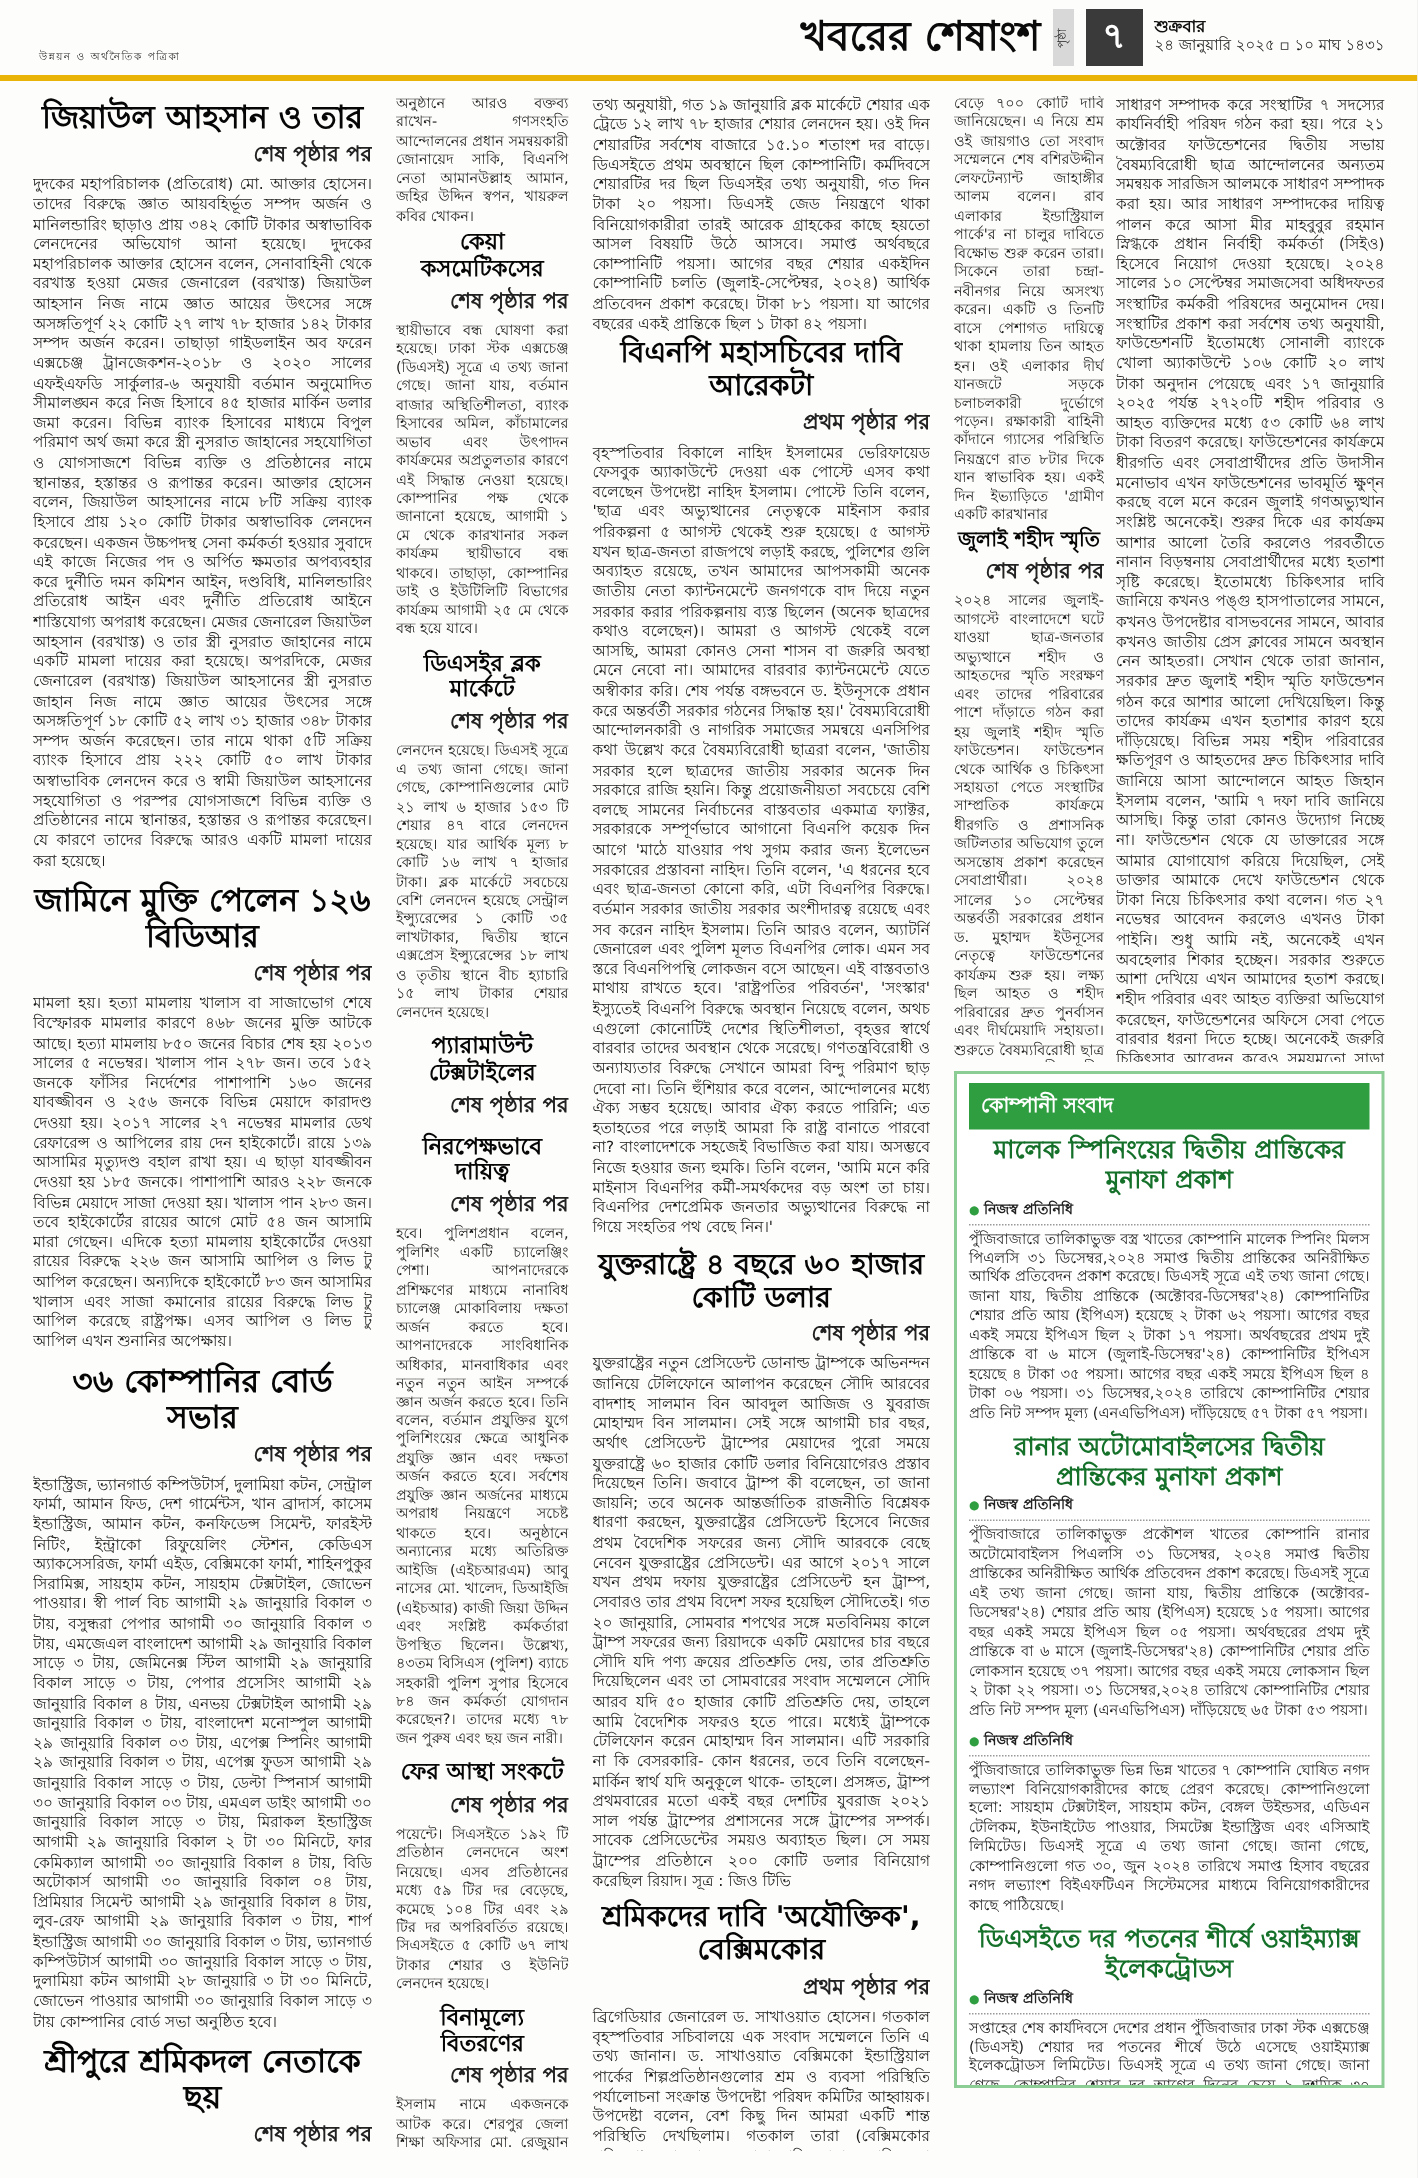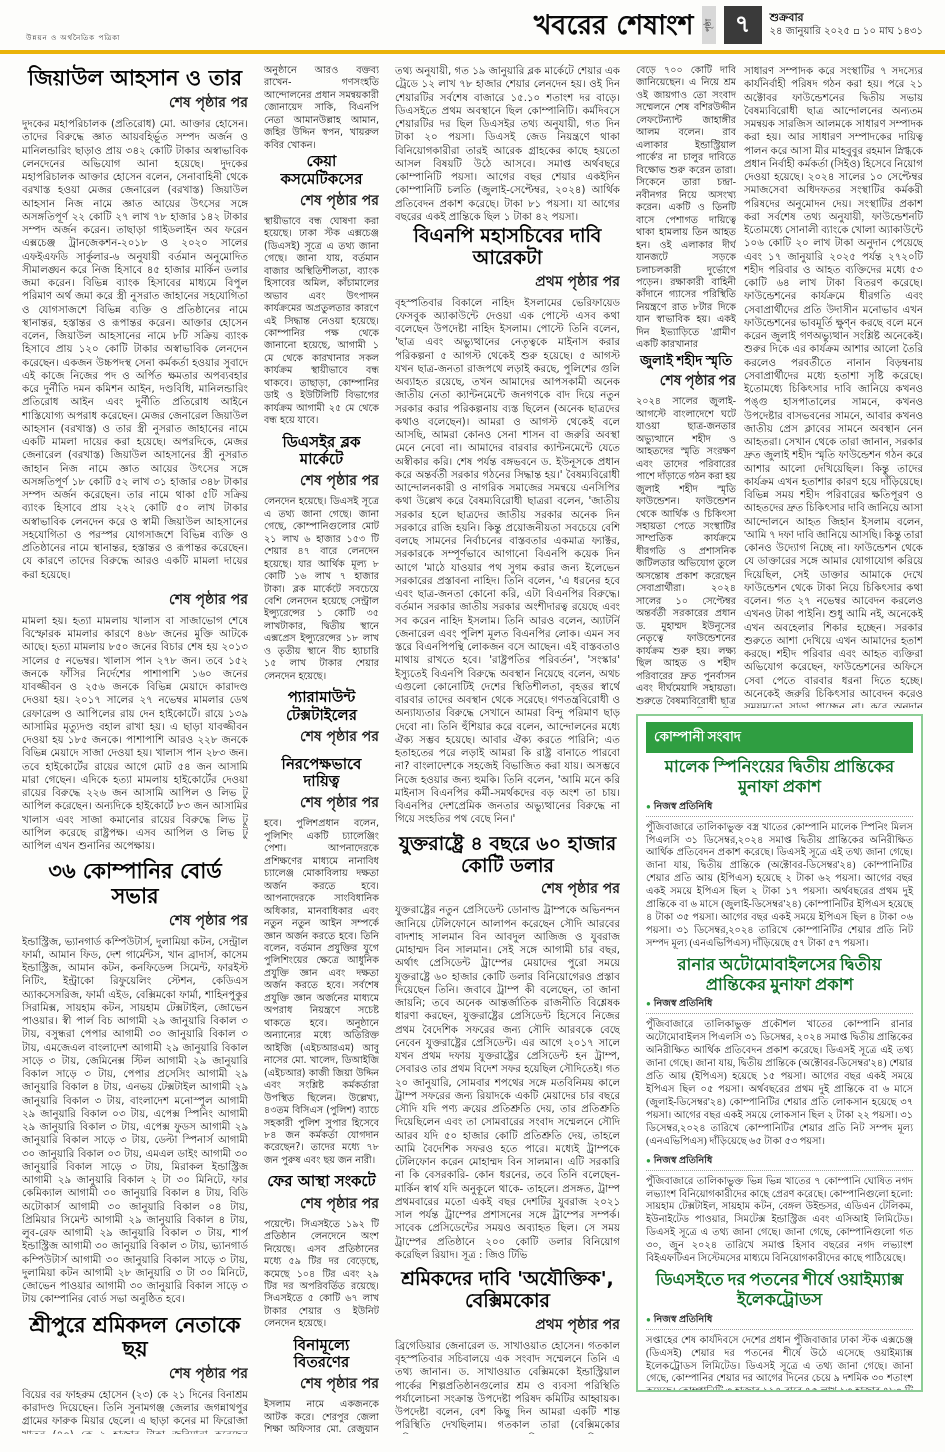--- a/index.html
+++ b/index.html
@@ -20,21 +20,21 @@
           align-items:center;justify-content:center;font-size:24px;font-weight:bold;}
   .date-block{display:flex;flex-direction:column;line-height:1.25;padding-bottom:2px;}
   .weekday{font-size:11px;font-weight:bold;color:#111;}
   .dateline{font-size:10px;color:#222;}
   
   .grid{display:flex;gap:16px;padding:10px 22px 0 22px;height:1380px;box-sizing:border-box;}
   .col{overflow:hidden;height:100%;}
   .c1{width:226px;flex:none;}
   .c2{width:115px;flex:none;}
   .c3{width:225px;flex:none;}
-  .right{flex:1;display:flex;flex-direction:column;font-family:Liberation Serif, serif;}
+  .right{flex:1;display:flex;flex-direction:column;}
   .right-top{display:flex;gap:8px;height:644px;overflow:hidden;flex:none;}
   .c4{width:100px;flex:none;overflow:hidden;}
   .c5{flex:1;overflow:hidden;}
   
   .story{margin-bottom:7px;}
   .hl{font-weight:bold;color:#060606;text-align:center;line-height:1.15;margin:2px 0 1px 0;}
   .hl-xl{font-size:21px;}
   .hl-lg{font-size:19px;}
   .hl-md{font-size:15px;}
   .hl-sm{font-size:13.5px;}
@@ -77,20 +77,21 @@
 
   <div class="grid">
 
     <div class="col c1">
       <div class="story">
         <div class="hl hl-xl">জিয়াউল আহসান ও তার</div>
         <div class="cont">শেষ পৃষ্ঠার পর</div>
         <p class="body">দুদকের মহাপরিচালক (প্রতিরোধ) মো. আক্তার হোসেন। তাদের বিরুদ্ধে জ্ঞাত আয়বহির্ভূত সম্পদ অর্জন ও মানিলন্ডারিং ছাড়াও প্রায় ৩৪২ কোটি টাকার অস্বাভাবিক লেনদেনের অভিযোগ আনা হয়েছে। দুদকের মহাপরিচালক আক্তার হোসেন বলেন, সেনাবাহিনী থেকে বরখাস্ত হওয়া মেজর জেনারেল (বরখাস্ত) জিয়াউল আহসান নিজ নামে জ্ঞাত আয়ের উৎসের সঙ্গে অসঙ্গতিপূর্ণ ২২ কোটি ২৭ লাখ ৭৮ হাজার ১৪২ টাকার সম্পদ অর্জন করেন। তাছাড়া গাইডলাইন অব ফরেন এক্সচেঞ্জ ট্রানজেকশন-২০১৮ ও ২০২০ সালের এফইএফডি সার্কুলার-৬ অনুযায়ী বর্তমান অনুমোদিত সীমালঙ্ঘন করে নিজ হিসাবে ৪৫ হাজার মার্কিন ডলার জমা করেন। বিভিন্ন ব্যাংক হিসাবের মাধ্যমে বিপুল পরিমাণ অর্থ জমা করে স্ত্রী নুসরাত জাহানের সহযোগিতা ও যোগসাজশে বিভিন্ন ব্যক্তি ও প্রতিষ্ঠানের নামে স্থানান্তর, হস্তান্তর ও রূপান্তর করেন। আক্তার হোসেন বলেন, জিয়াউল আহসানের নামে ৮টি সক্রিয় ব্যাংক হিসাবে প্রায় ১২০ কোটি টাকার অস্বাভাবিক লেনদেন করেছেন। একজন উচ্চপদস্থ সেনা কর্মকর্তা হওয়ার সুবাদে এই কাজে নিজের পদ ও অর্পিত ক্ষমতার অপব্যবহার করে দুর্নীতি দমন কমিশন আইন, দণ্ডবিধি, মানিলন্ডারিং প্রতিরোধ আইন এবং দুর্নীতি প্রতিরোধ আইনে শাস্তিযোগ্য অপরাধ করেছেন। মেজর জেনারেল জিয়াউল আহসান (বরখাস্ত) ও তার স্ত্রী নুসরাত জাহানের নামে একটি মামলা দায়ের করা হয়েছে। অপরদিকে, মেজর জেনারেল (বরখাস্ত) জিয়াউল আহসানের স্ত্রী নুসরাত জাহান নিজ নামে জ্ঞাত আয়ের উৎসের সঙ্গে অসঙ্গতিপূর্ণ ১৮ কোটি ৫২ লাখ ৩১ হাজার ৩৪৮ টাকার সম্পদ অর্জন করেছেন। তার নামে থাকা ৫টি সক্রিয় ব্যাংক হিসাবে প্রায় ২২২ কোটি ৫০ লাখ টাকার অস্বাভাবিক লেনদেন করে ও স্বামী জিয়াউল আহসানের সহযোগিতা ও পরস্পর যোগসাজশে বিভিন্ন ব্যক্তি ও প্রতিষ্ঠানের নামে স্থানান্তর, হস্তান্তর ও রূপান্তর করেছেন। যে কারণে তাদের বিরুদ্ধে আরও একটি মামলা দায়ের করা হয়েছে।</p>
       </div>
       <div class="story">
+        <div class="hl hl-xl">জামিনে মুক্তি পেলেন ১২৬ বিডিআর</div>
         <div class="cont">শেষ পৃষ্ঠার পর</div>
         <p class="body">মামলা হয়। হত্যা মামলায় খালাস বা সাজাভোগ শেষে বিস্ফোরক মামলার কারণে ৪৬৮ জনের মুক্তি আটকে আছে। হত্যা মামলায় ৮৫০ জনের বিচার শেষ হয় ২০১৩ সালের ৫ নভেম্বর। খালাস পান ২৭৮ জন। তবে ১৫২ জনকে ফাঁসির নির্দেশের পাশাপাশি ১৬০ জনের যাবজ্জীবন ও ২৫৬ জনকে বিভিন্ন মেয়াদে কারাদণ্ড দেওয়া হয়। ২০১৭ সালের ২৭ নভেম্বর মামলার ডেথ রেফারেন্স ও আপিলের রায় দেন হাইকোর্টে। রায়ে ১৩৯ আসামির মৃত্যুদণ্ড বহাল রাখা হয়। এ ছাড়া যাবজ্জীবন দেওয়া হয় ১৮৫ জনকে। পাশাপাশি আরও ২২৮ জনকে বিভিন্ন মেয়াদে সাজা দেওয়া হয়। খালাস পান ২৮৩ জন। তবে হাইকোর্টের রায়ের আগে মোট ৫৪ জন আসামি মারা গেছেন। এদিকে হত্যা মামলায় হাইকোর্টের দেওয়া রায়ের বিরুদ্ধে ২২৬ জন আসামি আপিল ও লিভ টু আপিল করেছেন। অন্যদিকে হাইকোর্টে ৮৩ জন আসামির খালাস এবং সাজা কমানোর রায়ের বিরুদ্ধে লিভ টু আপিল করেছে রাষ্ট্রপক্ষ। এসব আপিল ও লিভ টু আপিল এখন শুনানির অপেক্ষায়।</p>
       </div>
       <div class="story">
         <div class="hl hl-xl">৩৬ কোম্পানির বোর্ড সভার</div>
         <div class="cont">শেষ পৃষ্ঠার পর</div>
         <p class="body">ইন্ডাস্ট্রিজ, ভ্যানগার্ড কম্পিউটার্স, দুলামিয়া কটন, সেন্ট্রাল ফার্মা, আমান ফিড, দেশ গার্মেন্টস, খান ব্রাদার্স, কাসেম ইন্ডাস্ট্রিজ, আমান কটন, কনফিডেন্স সিমেন্ট, ফারইস্ট নিটিং, ইন্ট্রাকো রিফুয়েলিং স্টেশন, কেডিএস অ্যাকসেসরিজ, ফার্মা এইড, বেক্সিমকো ফার্মা, শাহিনপুকুর সিরামিক্স, সায়হাম কটন, সায়হাম টেক্সটাইল, জোভেন পাওয়ার। স্বী পার্ল বিচ আগামী ২৯ জানুয়ারি বিকাল ৩ টায়, বসুন্ধরা পেপার আগামী ৩০ জানুয়ারি বিকাল ৩ টায়, এমজেএল বাংলাদেশ আগামী ২৯ জানুয়ারি বিকাল সাড়ে ৩ টায়, জেমিনেক্স স্টিল আগামী ২৯ জানুয়ারি বিকাল সাড়ে ৩ টায়, পেপার প্রসেসিং আগামী ২৯ জানুয়ারি বিকাল ৪ টায়, এনভয় টেক্সটাইল আগামী ২৯ জানুয়ারি বিকাল ৩ টায়, বাংলাদেশ মনোস্পুল আগামী ২৯ জানুয়ারি বিকাল ০৩ টায়, এপেক্স স্পিনিং আগামী ২৯ জানুয়ারি বিকাল ৩ টায়, এপেক্স ফুডস আগামী ২৯ জানুয়ারি বিকাল সাড়ে ৩ টায়, ডেল্টা স্পিনার্স আগামী ৩০ জানুয়ারি বিকাল ০৩ টায়, এমএল ডাইং আগামী ৩০ জানুয়ারি বিকাল সাড়ে ৩ টায়, মিরাকল ইন্ডাস্ট্রিজ আগামী ২৯ জানুয়ারি বিকাল ২ টা ৩০ মিনিটে, ফার কেমিক্যাল আগামী ৩০ জানুয়ারি বিকাল ৪ টায়, বিডি অটোকার্স আগামী ৩০ জানুয়ারি বিকাল ০৪ টায়, প্রিমিয়ার সিমেন্ট আগামী ২৯ জানুয়ারি বিকাল ৪ টায়, লুব-রেফ আগামী ২৯ জানুয়ারি বিকাল ৩ টায়, শার্প ইন্ডাস্ট্রিজ আগামী ৩০ জানুয়ারি বিকাল ৩ টায়, ভ্যানগার্ড কম্পিউটার্স আগামী ৩০ জানুয়ারি বিকাল সাড়ে ৩ টায়, দুলামিয়া কটন আগামী ২৮ জানুয়ারি ৩ টা ৩০ মিনিটে, জোভেন পাওয়ার আগামী ৩০ জানুয়ারি বিকাল সাড়ে ৩ টায় কোম্পানির বোর্ড সভা অনুষ্ঠিত হবে।</p>
       </div>
       <div class="story">
         <div class="hl hl-xl">শ্রীপুরে শ্রমিকদল নেতাকে ছয়</div>

